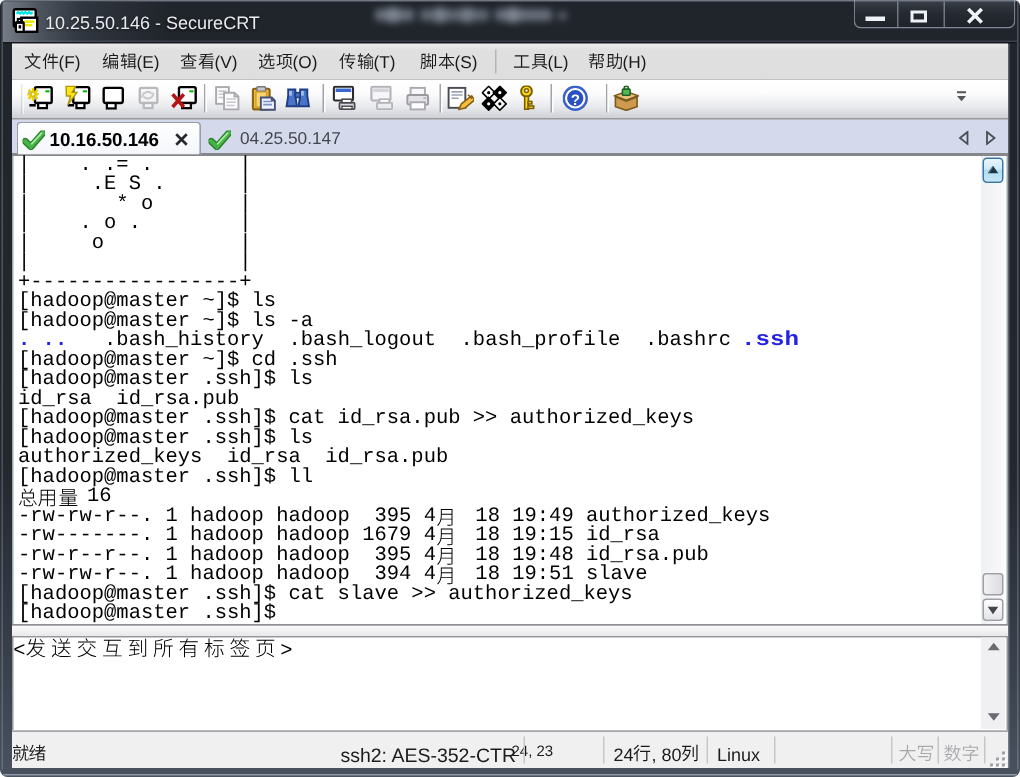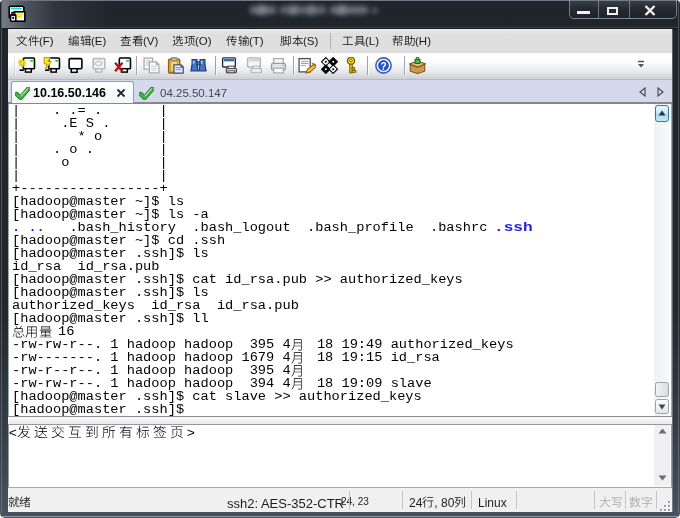--- a/index.html
+++ b/index.html
@@ -17,20 +17,21 @@
 <svg class="abs" style="left:8px;top:5px" width="18" height="18" viewBox="0 0 18 18">
 <rect x="1.2" y="1.2" width="14.6" height="11.6" rx="1.2" fill="#fff" stroke="#000" stroke-width="1.6"></rect>
 <path d="M3 4.2 l1.2-1.2 1.2 1.2 1.2-1.2 1.2 1.2 1.2-1.2 1.2 1.2 1.2-1.2 1.2 1.2 1.2-1.2" stroke="#00e5e5" stroke-width="1.3" fill="none"></path>
 <rect x="6.2" y="6.8" width="10.6" height="9.4" fill="#fff" stroke="#000" stroke-width="1.6"></rect>
 <rect x="8.3" y="8.6" width="6.6" height="1.7" fill="#e8e800"></rect>
 <rect x="8.3" y="10.9" width="5.2" height="1.7" fill="#e8e800"></rect>
 <rect x="2.6" y="9.8" width="5.2" height="6.4" rx="0.6" fill="#fff" stroke="#000" stroke-width="1.5"></rect>
 <rect x="3.9" y="7.6" width="2.7" height="2.6" fill="none" stroke="#000" stroke-width="1.4"></rect>
 <rect x="4.4" y="11.8" width="1.7" height="2.2" fill="#000"></rect>
 </svg>
+<div class="abs" style="left:30px;top:7.5px;font-size:12px;color:#e9ebee;text-shadow:0 1px 2px rgba(0,0,0,.6)">10.25.50.146 - SecureCRT</div>
 <div class="abs" style="left:246px;top:3px;width:136px;height:14px;filter:blur(2.6px);opacity:.8">
       <div class="abs" style="left:4px;top:3px;width:26px;height:8px;background:#79828f;border-radius:2px"></div>
       <div class="abs" style="left:12px;top:2px;width:8px;height:10px;background:#939dab"></div>
       <div class="abs" style="left:34px;top:3px;width:46px;height:8px;background:#6e7783;border-radius:2px"></div>
       <div class="abs" style="left:44px;top:2px;width:7px;height:10px;background:#8e98a6"></div>
       <div class="abs" style="left:62px;top:2px;width:7px;height:10px;background:#8a94a2"></div>
       <div class="abs" style="left:84px;top:3px;width:38px;height:8px;background:#79828f;border-radius:2px"></div>
       <div class="abs" style="left:92px;top:2px;width:8px;height:10px;background:#939dab"></div>
       <div class="abs" style="left:126px;top:5px;width:6px;height:5px;background:#6e7783"></div>
     </div>
@@ -285,24 +286,25 @@
       <path fill="#000" d="M219 102V397C219 563 201 772 34 920C45 928 63 945 70 956C171 866 221 750 245 635H759V868C759 890 752 897 728 898C706 899 625 900 535 897C544 912 553 934 557 949C666 949 730 948 764 939C796 930 809 911 809 868V102ZM267 149H759V344H267ZM267 390H759V588H254C264 521 267 456 267 397Z"></path>
     </svg>
 <div class="abs mono" style="left:316.9px;top:338px;color:#000">18 19:49 authorized_keys</div>
 <svg style="position:absolute;left:291.20px;top:351.20px;width:13.20px;height:13.20px" viewBox="0 0 1000 1000">
       <path fill="#000" d="M219 102V397C219 563 201 772 34 920C45 928 63 945 70 956C171 866 221 750 245 635H759V868C759 890 752 897 728 898C706 899 625 900 535 897C544 912 553 934 557 949C666 949 730 948 764 939C796 930 809 911 809 868V102ZM267 149H759V344H267ZM267 390H759V588H254C264 521 267 456 267 397Z"></path>
     </svg>
 <div class="abs mono" style="left:316.9px;top:351px;color:#000">18 19:15 id_rsa</div>
 <svg style="position:absolute;left:291.20px;top:364.20px;width:13.20px;height:13.20px" viewBox="0 0 1000 1000">
       <path fill="#000" d="M219 102V397C219 563 201 772 34 920C45 928 63 945 70 956C171 866 221 750 245 635H759V868C759 890 752 897 728 898C706 899 625 900 535 897C544 912 553 934 557 949C666 949 730 948 764 939C796 930 809 911 809 868V102ZM267 149H759V344H267ZM267 390H759V588H254C264 521 267 456 267 397Z"></path>
     </svg>
+<div class="abs mono" style="left:316.9px;top:364px;color:#000">18 19:48 id_rsa.pub</div>
 <svg style="position:absolute;left:291.20px;top:377.20px;width:13.20px;height:13.20px" viewBox="0 0 1000 1000">
       <path fill="#000" d="M219 102V397C219 563 201 772 34 920C45 928 63 945 70 956C171 866 221 750 245 635H759V868C759 890 752 897 728 898C706 899 625 900 535 897C544 912 553 934 557 949C666 949 730 948 764 939C796 930 809 911 809 868V102ZM267 149H759V344H267ZM267 390H759V588H254C264 521 267 456 267 397Z"></path>
     </svg>
-<div class="abs mono" style="left:316.9px;top:377px;color:#000">18 19:09 slave</div>
+<div class="abs mono" style="left:316.9px;top:377px;color:#000">18 19:51 slave</div>
 <div class="abs" style="left:654px;top:104px;width:15px;height:312px;background:linear-gradient(90deg,#eef0f2,#f8f9fa)"></div>
 <div class="abs" style="left:654.5px;top:104.5px;width:14.5px;height:17px;background:linear-gradient(180deg,#e9f5fc 0%,#cfeaf8 45%,#b0dcf3 50%,#c6e6f6 100%);border:1px solid #3878a8;border-radius:3px"></div>
 <svg class="abs" style="left:658px;top:110px" width="8" height="6" viewBox="0 0 8 6">
       <path d="M4 0.5 L7.5 5.5 H0.5 Z" fill="#1e3442"></path>
       <path d="M4 0.8 L1.2 5.2" stroke="#5a7a8e" stroke-width=".8"></path>
     </svg>
 <div class="abs" style="left:654.5px;top:381.5px;width:14.5px;height:15px;background:linear-gradient(90deg,#f2f2f4,#dcdde1);border:1px solid #9fa0a5;border-radius:2.5px"></div>
 <div class="abs" style="left:654.5px;top:398.5px;width:14.5px;height:15.5px;background:linear-gradient(180deg,#fdfdfd,#e4e5e9);border:1px solid #9fa0a5;border-radius:2.5px"></div>
 <svg class="abs" style="left:658px;top:404px" width="8" height="6" viewBox="0 0 8 6">
       <path d="M0.5 0.5 H7.5 L4 5.5 Z" fill="#43454a"></path>

